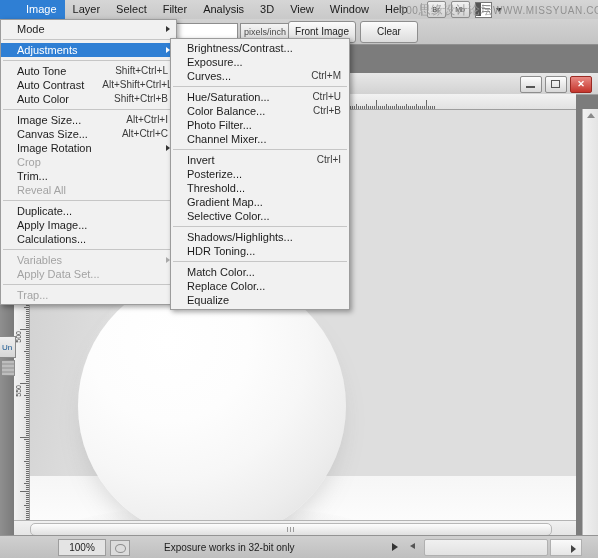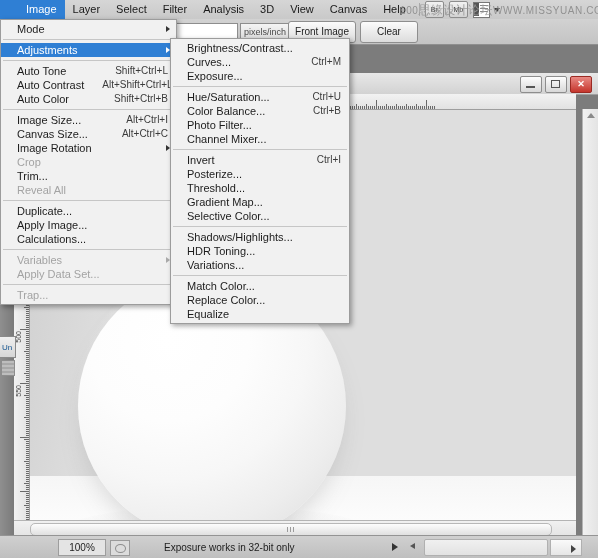--- a/index.html
+++ b/index.html
@@ -234,21 +234,21 @@
 <div class="app">
 
   <div class="menubar">
     <div class="mi active">Image</div>
     <div class="mi">Layer</div>
     <div class="mi">Select</div>
     <div class="mi">Filter</div>
     <div class="mi">Analysis</div>
     <div class="mi">3D</div>
     <div class="mi">View</div>
-    <div class="mi">Canvas</div>
+    <div class="mi">Window</div>
     <div class="mi">Help</div>
     <div class="mbar-sep"></div>
     <div class="tbtn">Br</div>
     <div class="tbtn">Mb</div>
     <div class="arrange-ico"></div>
     <div class="caret"></div>
   </div>
 
   <div class="watermark">
     <span class="en">100</span><span class="cn">思缘设计论坛</span><span class="en">WWW.MISSYUAN.COM</span>
@@ -830,26 +830,26 @@
       <div class="row disabled">
         <span class="lbl">Trap...</span>
       </div>
     </div>
 
   <div class="menu menu-adj" id="menuAdj">
       <div class="row">
         <span class="lbl">Brightness/Contrast...</span>
       </div>
       <div class="row">
+        <span class="lbl">Exposure...</span>
+      </div>
+      <div class="row">
         <span class="lbl">Curves...</span>
         <span class="acc">Ctrl+M</span>
       </div>
-      <div class="row">
-        <span class="lbl">Exposure...</span>
-      </div>
       <div class="sep"></div>
       <div class="row">
         <span class="lbl">Hue/Saturation...</span>
         <span class="acc">Ctrl+U</span>
       </div>
       <div class="row">
         <span class="lbl">Color Balance...</span>
         <span class="acc">Ctrl+B</span>
       </div>
       <div class="row">
@@ -875,23 +875,20 @@
       <div class="row">
         <span class="lbl">Selective Color...</span>
       </div>
       <div class="sep"></div>
       <div class="row">
         <span class="lbl">Shadows/Highlights...</span>
       </div>
       <div class="row">
         <span class="lbl">HDR Toning...</span>
       </div>
-      <div class="row">
-        <span class="lbl">Variations...</span>
-      </div>
       <div class="sep"></div>
       <div class="row">
         <span class="lbl">Match Color...</span>
       </div>
       <div class="row">
         <span class="lbl">Replace Color...</span>
       </div>
       <div class="row">
         <span class="lbl">Equalize</span>
       </div>

